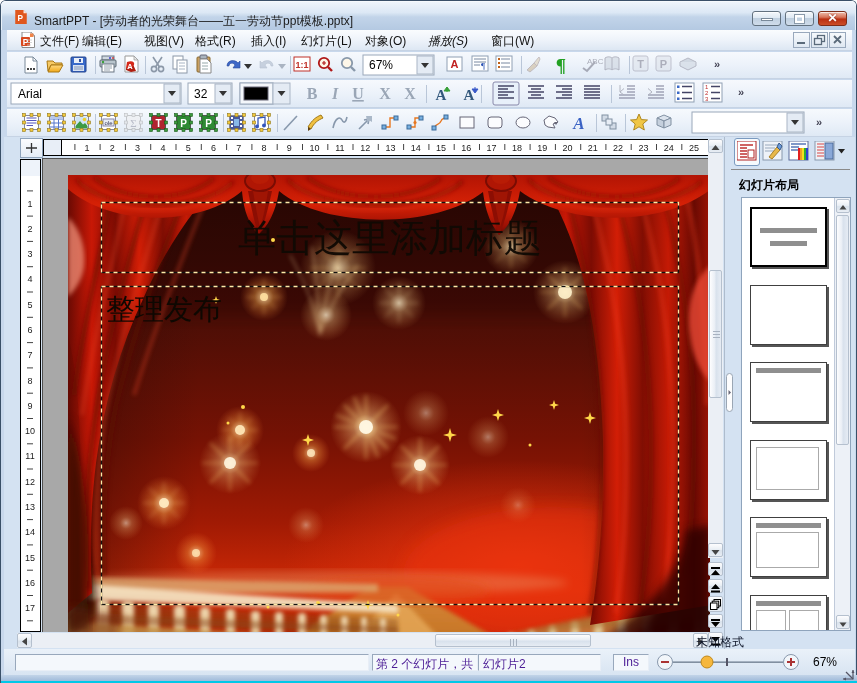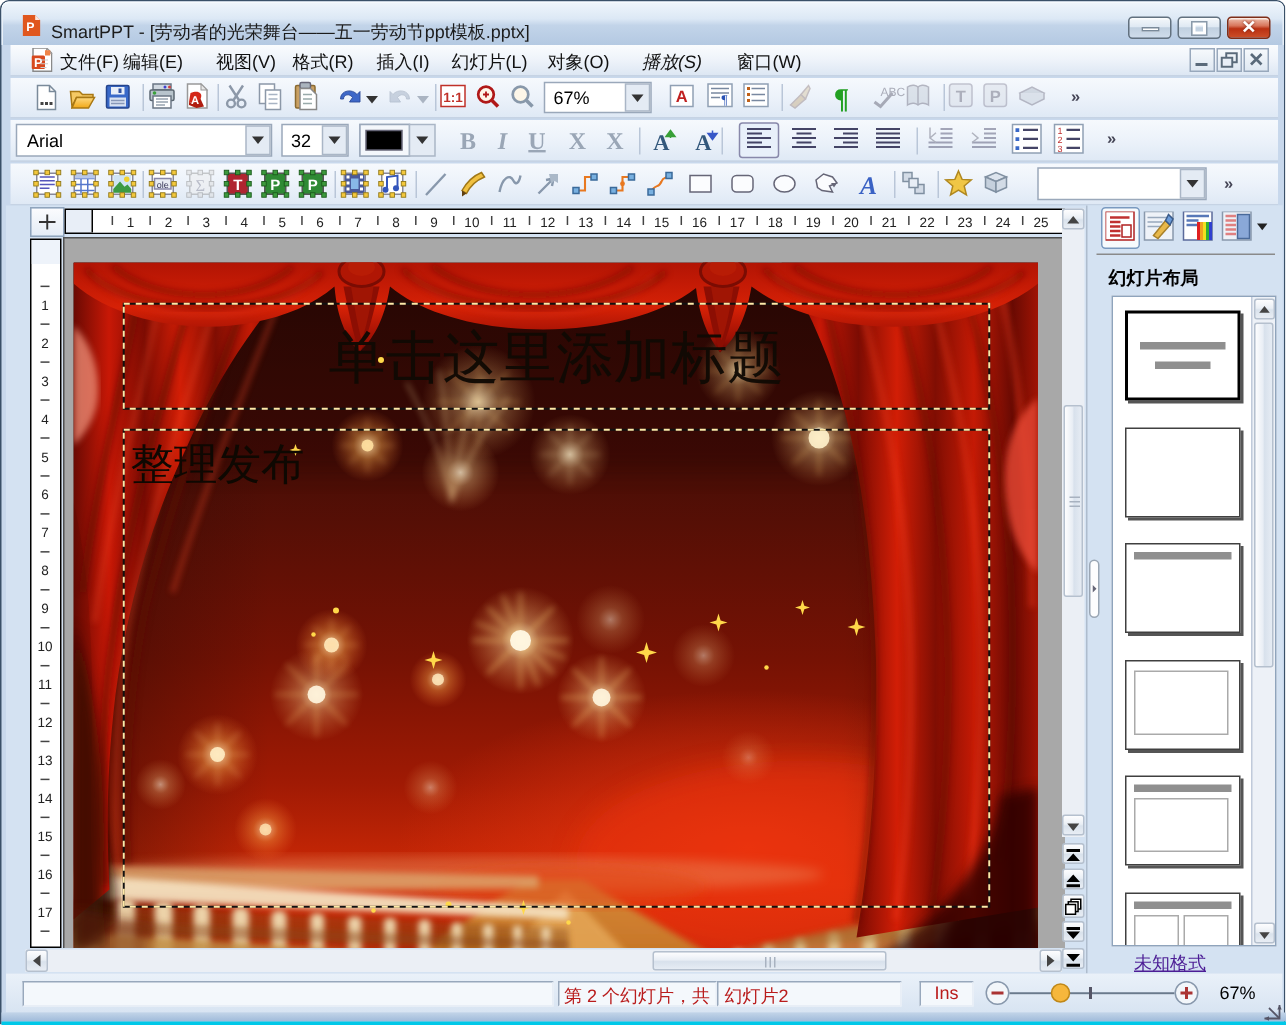--- a/index.html
+++ b/index.html
@@ -37,42 +37,42 @@
 #workspace { left:3px; top:136px; width:851px; height:512px; background:#d4e2f2; }
 
 
 #cornerbtn { left:16px; top:1px; width:23px; height:20px; background:linear-gradient(#fbfcfe,#e4ecf6); border:1px solid #8fa4bc; }
 #hruler { left:39px; top:2px; width:667px; height:17px; background:#e8eef7; border:1px solid #000; }
 #hrulerwhite { position:absolute; left:17px; top:0; right:0; bottom:0; background:#fff; border-left:1px solid #000;}
 #vruler { left:16px; top:22px; width:21px; height:473px; background:#fff; border:1px solid #000; }
 
 
 #canvas { left:38px; top:21px; width:668px; height:474px; background:#a8a8a8; border-top:1px solid #505050; border-left:1px solid #505050; overflow:hidden; }
-#slide { position:absolute; left:6px; top:16px; width:643px; height:482px; }
+#slide { position:absolute; left:25px; top:16px; width:643px; height:482px; }
 #vsb { left:704px; top:2px; width:15px; height:419px; background:#ebeff5; }
 #hsb { left:13px; top:496px; width:691px; height:15px; background:#ebeff5; }
 #vsbthumb { position:absolute; left:1px; top:131px; width:13px; height:128px; background:linear-gradient(90deg,#fdfdfe,#e9eef5 45%,#d8e1ec 55%,#e6ecf4); border:1px solid #b5c0ce; border-radius:2px; }
 #hsbthumb { position:absolute; left:418px; top:1px; width:156px; height:13px; background:linear-gradient(#fdfdfe,#e9eef5 45%,#d8e1ec 55%,#e6ecf4); border:1px solid #b5c0ce; border-radius:2px; }
 .navbtn { position:absolute; left:0; width:15px; height:14px; background:linear-gradient(#fdfdfe,#eaeff5 45%,#d9e2ec 55%,#e8edf4); border:1px solid #b5c0ce; border-radius:2px; }
 
 #rpanel { left:720px; top:0px; width:131px; height:512px; background:#d4e2f2; border-left:1px solid #aebccd; }
 #psep { position:absolute; left:6px; top:32px; width:119px; height:1px; background:#8a8a8a; }
 #ptitle { position:absolute; left:14px; top:40px; font-size:12px; font-weight:bold; color:#000; }
 #playlist { position:absolute; left:16px; top:60px; width:110px; height:434px; background:#fff; border:1px solid #8fa4bc; overflow:hidden; }
 .thumb { position:absolute; left:8px; width:77px; height:60px; background:#fff; border:1px solid #404040; box-shadow:2px 2px 0 #555; }
 .thumb.sel { border:2px solid #000; }
 .tbar { position:absolute; background:#9a9a9a; }
 .tbox { position:absolute; border:1px solid #aaa; background:#fff; }
 
 
-#fmtlabel { left:755px; top:633px; font-size:12px; color:#4c1d95;text-decoration:underline; }
+#fmtlabel { left:695px; top:633px; font-size:12px; color:#0f172a; }
 
 
 #statusbar { left:3px; top:648px; width:851px; height:26px; background:linear-gradient(#eaf1f9,#d8e4f2); }
-.sbox { position:absolute; top:5px; height:17px; background:#f4f8fc; border:1px solid #98a8bc; border-right-color:#e8eef6; border-bottom-color:#e8eef6; font-size:12px; color:#b91c1c; }
+.sbox { position:absolute; top:5px; height:17px; background:#f4f8fc; border:1px solid #98a8bc; border-right-color:#e8eef6; border-bottom-color:#e8eef6; font-size:12px; color:#4c1d95; }
 #bottomedge { left:0; top:674px; width:857px; height:9px; background:linear-gradient(#c2d4e8,#9fbada); border-bottom:3px solid #00c8e8; }
 </style>
 </head>
 <body>
 <div id="win">
 
   <div id="titlebar" class="abs">
     <svg id="titleicon" class="abs" width="14" height="17" viewBox="0 0 14 17" style="left:12px;top:9px;">
       <path d="M0 0 H10 L14 4 V17 H0 Z" fill="#e0571e"></path>
       <path d="M10 0 L10 4 H14 Z" fill="#fff" opacity="0.85"></path>

